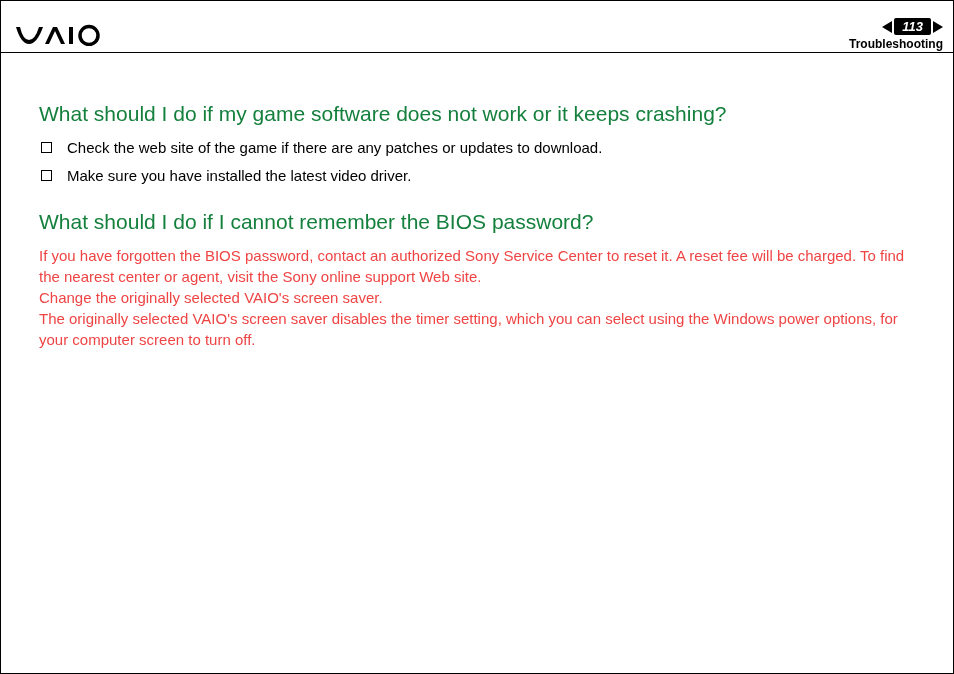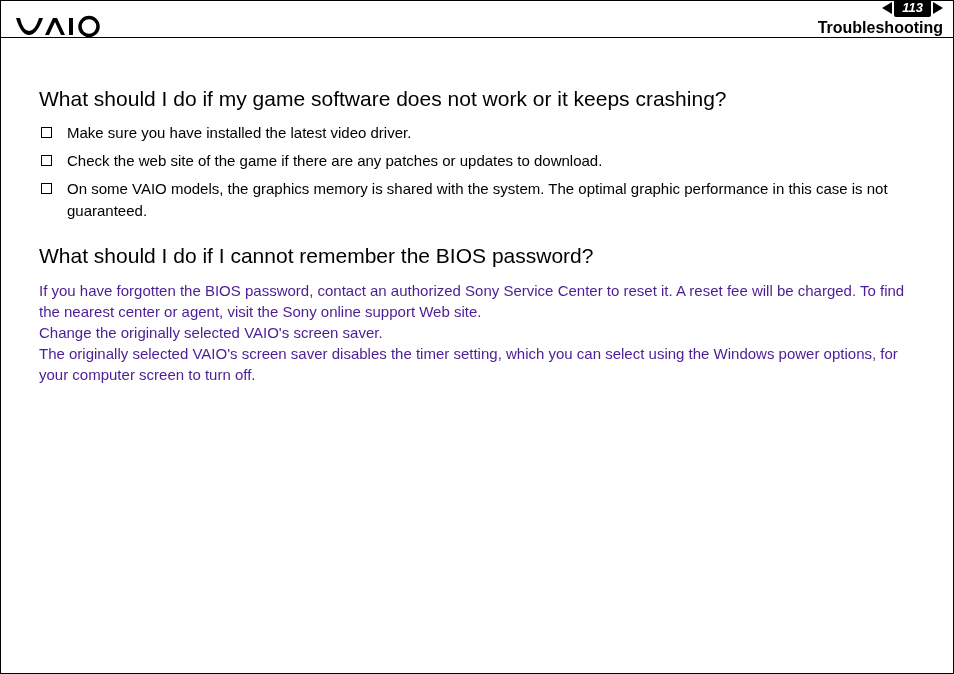--- a/index.html
+++ b/index.html
@@ -5,24 +5,24 @@
   * { margin: 0; padding: 0; box-sizing: border-box; }
   body {
     width: 954px;
     height: 674px;
     background: #fff;
     font-family: Arial, Helvetica, sans-serif;
     position: relative;
     border: 1px solid #000;
   }
   .header {
-    height: 37px;
+    height: 52px;
     border-bottom: 1px solid #000;
     display: flex;
-    align-items: flex-end;
+    align-items: center;
     justify-content: space-between;
     padding: 16px 10px 0 14px;
   }
   .logo {
     display: flex;
     align-items: center;
     gap: 0;
   }
   .logo svg { display: block; }
   .header-right {
@@ -52,29 +52,29 @@
     border-radius: 2px;
     line-height: 1.2;
   }
   .arrow-right {
     width: 0; height: 0;
     border-top: 6px solid transparent;
     border-bottom: 6px solid transparent;
     border-left: 10px solid #000;
   }
   .section-label {
-    font-size: 16px;
+    font-size: 12px;
     font-weight: bold;
     color: #000;
   }
   .content {
     padding: 48px 38px 20px 38px;
   }
   h2.q {
-    color: #000000;
+    color: #15803d;
     font-weight: normal;
     font-size: 21px;
     margin-bottom: 10px;
     line-height: 1.25;
   }
   h2.q.mt { margin-top: 22px; }
   ul.box-list {
     list-style: none;
     padding-left: 0;
   }
@@ -92,21 +92,21 @@
     left: 2px;
     top: 5px;
     width: 9px;
     height: 9px;
     border: 1.5px solid #000;
     background: #fff;
   }
   p.body {
     font-size: 15px;
     line-height: 1.4;
-    color: #4c1d95;
+    color: #ef4444;
   }
 </style>
 </head>
 <body>
 
 <div class="header">
   <div class="logo">
     <svg width="110" height="22" viewBox="0 0 110 22">
       <path d="M 1 3 Q 6 20 14 20 Q 22 20 28 3 L 24 3 Q 20 16 14 16 Q 8 16 5 3 Z" fill="#000"></path>
       <path d="M 30 20 L 38 3 L 42 3 L 50 20 L 46 20 L 40 7 L 34 20 Z" fill="#000"></path>
@@ -121,23 +121,22 @@
       <div class="arrow-right"></div>
     </div>
     <div class="section-label">Troubleshooting</div>
   </div>
 </div>
 
 <div class="content">
 
   <h2 class="q">What should I do if my game software does not work or it keeps crashing?</h2>
   <ul class="box-list">
+    <li>Check the web site of the game if there are any patches or updates to download.</li>
     <li>Make sure you have installed the latest video driver.</li>
-    <li>Check the web site of the game if there are any patches or updates to download.</li>
-    <li>On some VAIO models, the graphics memory is shared with the system. The optimal graphic performance in this case is not guaranteed.</li>
   </ul>
 
   <h2 class="q mt">What should I do if I cannot remember the BIOS password?</h2>
   <p class="body">If you have forgotten the BIOS password, contact an authorized Sony Service Center to reset it. A reset fee will be charged. To find the nearest center or agent, visit the Sony online support Web site.</p>
 
 
   <p class="body">Change the originally selected VAIO's screen saver.</p>
   <p class="body">The originally selected VAIO's screen saver disables the timer setting, which you can select using the Windows power options, for your computer screen to turn off.</p>
 
 </div>

